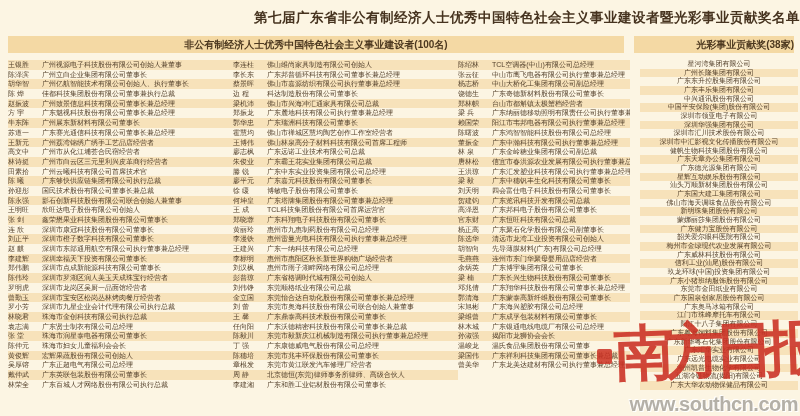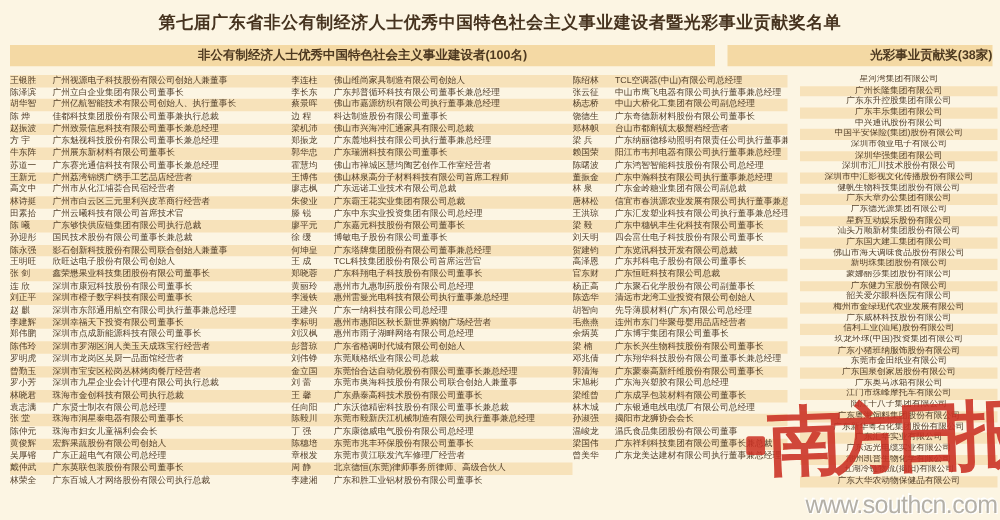--- a/index.html
+++ b/index.html
@@ -6,21 +6,21 @@
   .page{
     position:relative;
     width:800px;height:416px;
     background:#fcf5e3;
     font-family:"Liberation Sans","DejaVu Sans",sans-serif;
     color:#54412c;
     overflow:hidden;
   }
   .title{
     padding-top:9px;
-    text-align:center;
+    text-align:right;
     font-size:13.5px;
     font-weight:bold;
     color:#46331f;
     letter-spacing:.5px;
   }
   .bands{
     display:flex;
     margin:9px 6px 7px 8px;
     gap:10px;
   }
@@ -28,21 +28,21 @@
     background:#f4d9a4;
     color:#4d3920;
     font-weight:bold;
     font-size:10px;
     text-align:center;
     line-height:17px;
     height:17px;
     white-space:nowrap;
     overflow:hidden;
   }
-  .band.left{width:564px;}
+  .band.left{width:616px;}
   .band.right{flex:1;text-align:right;}
   .lists{
     display:flex;
     margin-left:8px;
   }
   .col{width:225px;}
   .col.c3{width:172px;}
   .col .row{
     height:9.7px;
     line-height:9.8px;
@@ -88,21 +88,21 @@
     left:2px;bottom:52px;
     width:15px;height:15px;
     background:#cb3023;
     opacity:.85;
     border-radius:2px;
   }
   .url{
     position:absolute;
     right:2px;bottom:0;
     font-size:20px;
-    font-weight:400;
+    font-weight:700;
     color:#b4b0a7;
     letter-spacing:-.5px;
     text-shadow:0 0 2px #fff,1px 1px 0 #fff,-1px -1px 0 #fff;
     white-space:nowrap;
   }
 </style>
 </head>
 <body>
 
 <div class="page">

